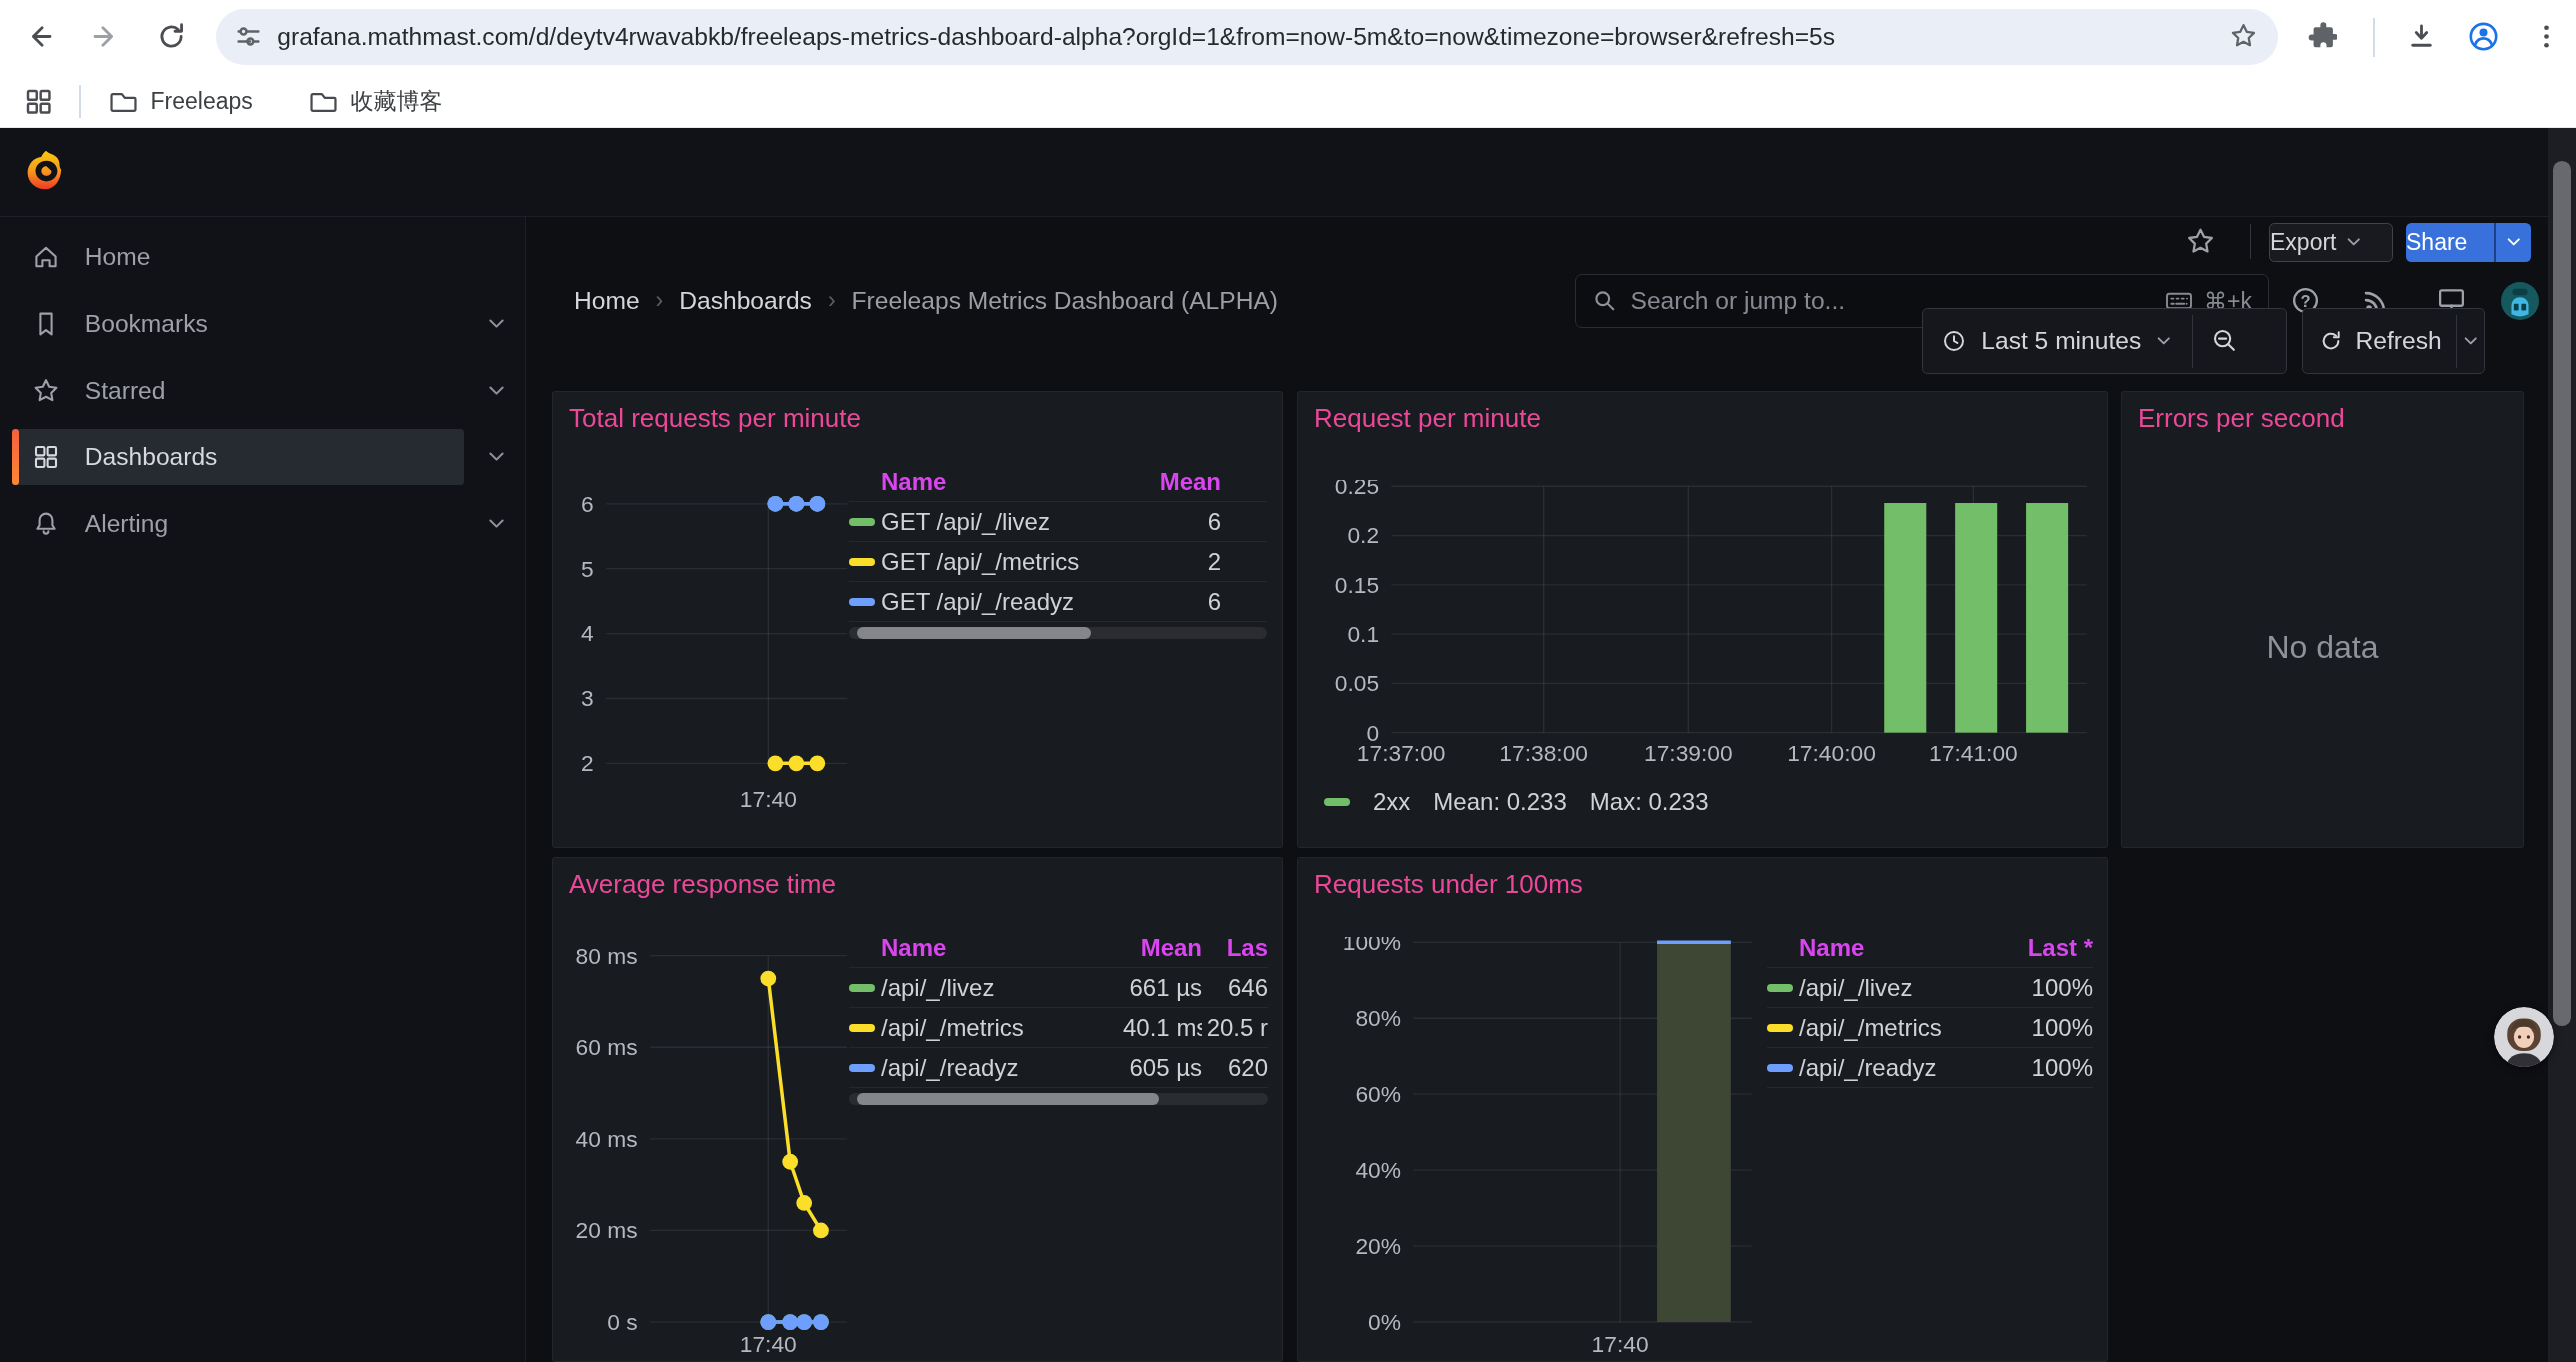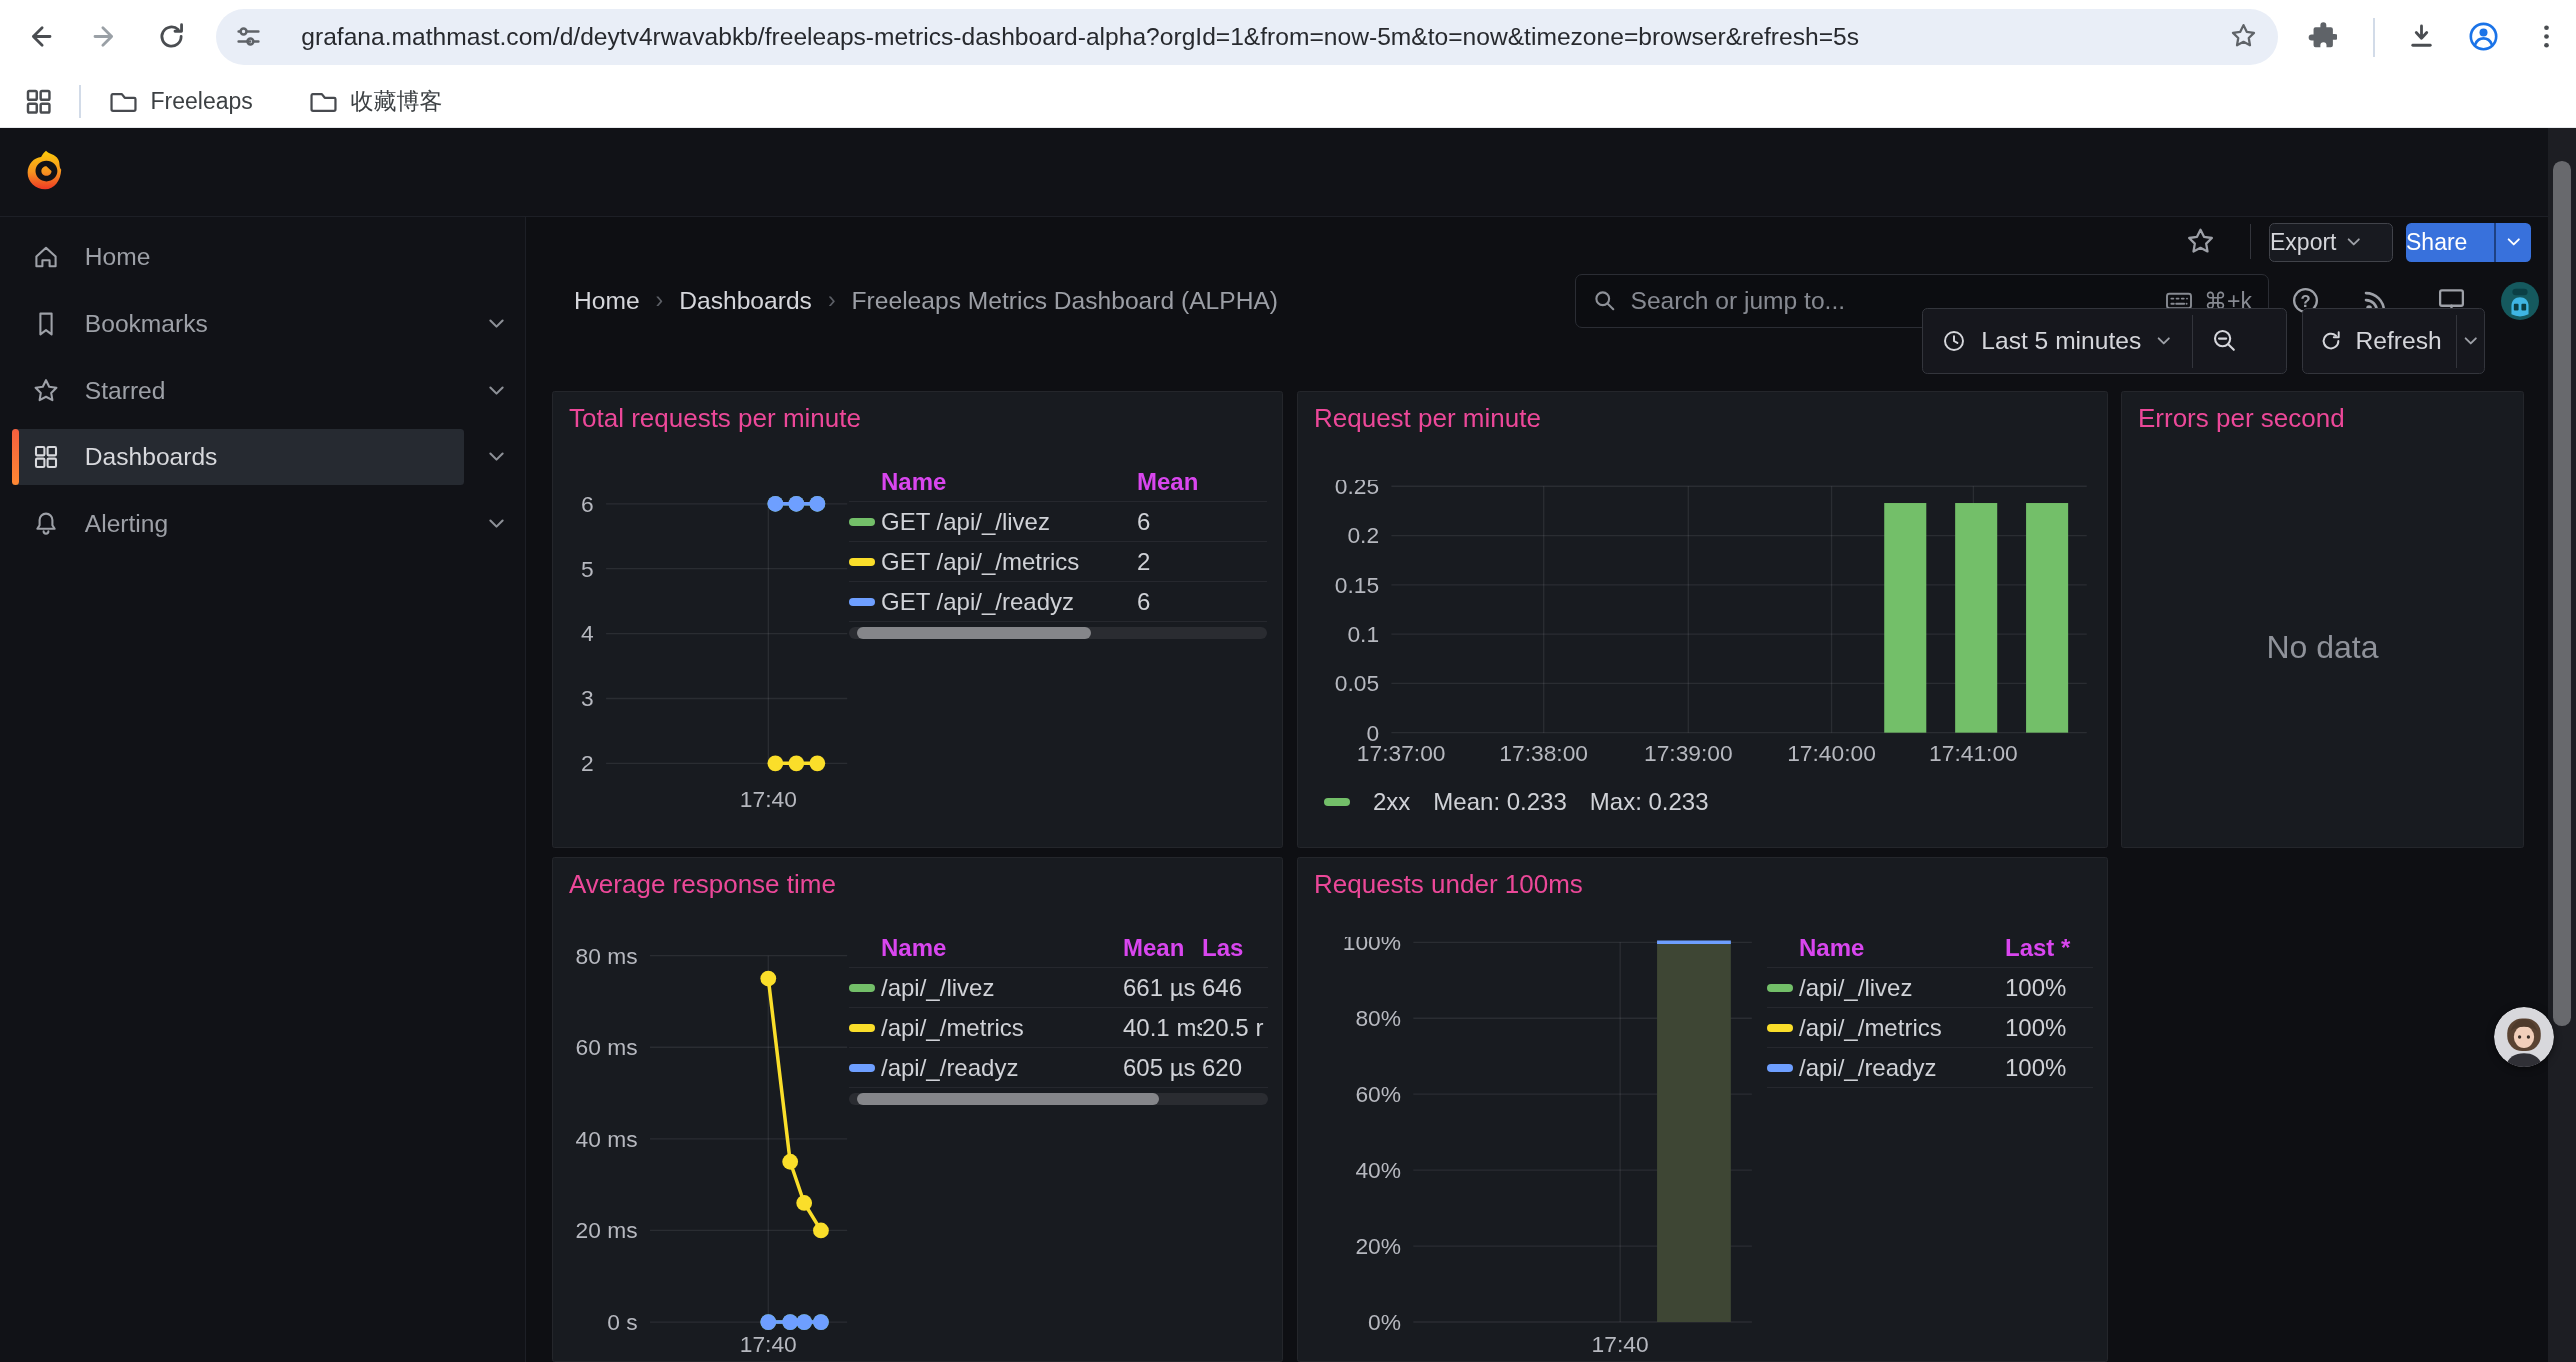--- a/index.html
+++ b/index.html
@@ -4,21 +4,21 @@
 <style>
   * { margin:0; padding:0; box-sizing:border-box; }
   html,body { width:2576px; height:1363px; overflow:hidden; background:#0e0f13;
     font-family:"Liberation Sans","DejaVu Sans",sans-serif; }
   .abs { position:absolute; }
 
   
   .toolbar { position:absolute; left:0; top:0; width:2576px; height:74px; background:#ffffff; }
   .nav-ic { position:absolute; top:19px; width:35px; height:35px; cursor:pointer; }
   .addrbar { position:absolute; left:216px; top:8.8px; width:2062px; height:56px; border-radius:28px;
-    background:#e9eef7; display:flex; align-items:center;gap:24px; }
+    background:#e9eef7; display:flex; align-items:center; }
   .addrbar .url { font-size:24.6px; color:#27292e; margin-left:12.3px; white-space:nowrap; overflow:hidden; flex:1; }
   .bkbar { position:absolute; left:0; top:74px; width:2576px; height:54px; background:#ffffff;
     border-bottom:0.9px solid #e8eaed; }
   .bk { position:absolute; top:9.6px; height:35px; display:flex; align-items:center; gap:10.5px; cursor:pointer; }
   .bk span { font-size:23px; color:#3c4043; white-space:nowrap; }
   .vdiv-l { position:absolute; width:1.8px; background:#d2dbe8; }
 
   
   .grafana { position:absolute; left:0; top:128px; width:2576px; height:1235px; background:#0e0f13; }
   .gheader { position:absolute; left:0; top:128px; width:2576px; height:89px; background:#111217;
@@ -63,21 +63,21 @@
   
   .panel { position:absolute; background:#181b20; border:0.9px solid #24262b; border-radius:2.6px; overflow:hidden; }
   .ptitle { position:absolute; left:16px; top:10.5px; font-size:26px; font-weight:500; color:#ec4899; white-space:nowrap; }
   .chart { position:absolute; }
   .tick { fill:#b6b8bf; font-size:26px; font-family:"Liberation Sans","DejaVu Sans",sans-serif; }
   .legend { position:absolute; font-size:24px; color:#d0d2d7; }
   .lg-row { display:grid; align-items:center; height:40px; border-bottom:0.9px solid #26282e; cursor:pointer; }
   .lg-head { cursor:default; }
   .lg-head .lg-cell { color:#d946ef; font-weight:600; }
   .lg-cell { white-space:nowrap; overflow:hidden; }
-  .lg-cell.right { }
+  .lg-cell.right { text-align:right; }
   .lg-swatch { width:26px; height:8px; border-radius:4.4px; }
   .hscroll { position:absolute; height:12.3px; border-radius:6.1px; background:#2a2c31; }
   .hthumb { position:absolute; top:0; height:12.3px; border-radius:6.1px; background:#85868a; }
   .nodata { position:absolute; left:0; right:0; top:237px; text-align:center; font-size:32px; color:#8f929a; }
   .p2legend { position:absolute; left:26px; top:396px; display:flex; align-items:center; gap:23px;
     font-size:24px; color:#d0d2d7; }
 
   
   .sbtrack { position:absolute; left:2548px; top:128px; width:28px; height:1235px; background:#1d1e23; }
   .sbthumb { position:absolute; left:2553px; top:161px; width:17.5px; height:865px; border-radius:8.8px;

